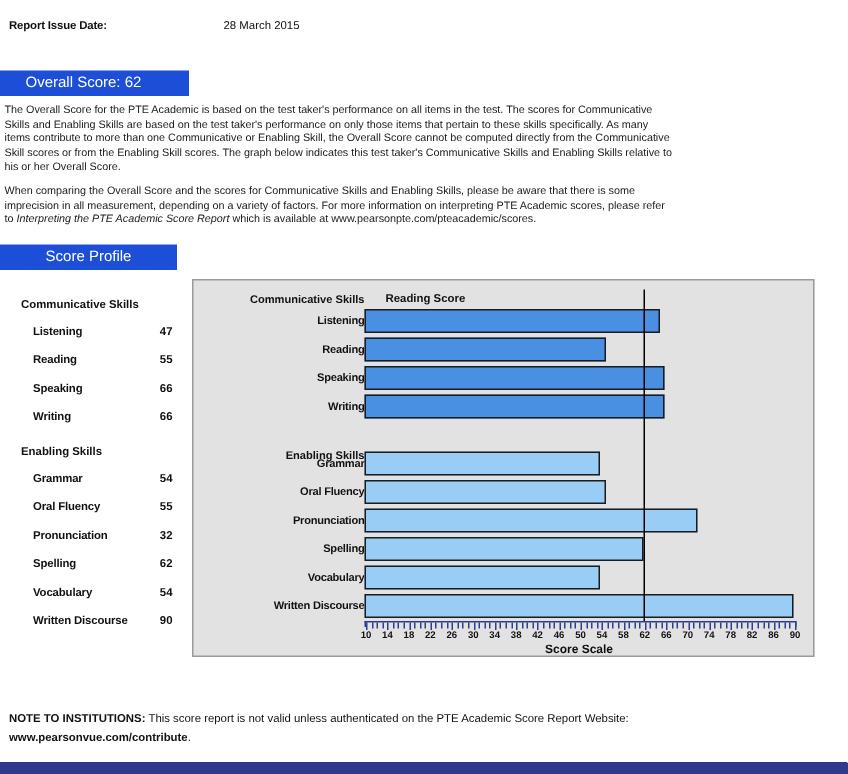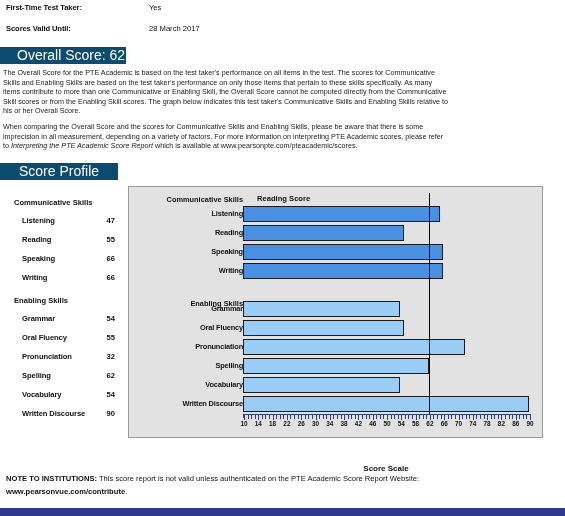--- a/index.html
+++ b/index.html
@@ -36,25 +36,25 @@
     letter-spacing: -0.1px;
   }
   .meta-value {
     font-size: 7.6px;
   }
   .meta-gap { height: 9px; }
 
   
   .banner {
     position: absolute;
-    background: #0c4a6e;
+    background: #1d4ed8;
     color: #ffffff;
     height: 17px;
     line-height: 17px;
-    font-size: 14px;
+    font-size: 10px;
     padding-left: 17px;
     box-sizing: border-box;
   }
   #overall-banner {
     left: 0;
     top: 47px;
     width: 126px;
   }
   #skills-banner {
     left: 0;
@@ -232,28 +232,24 @@
     top: 508px;
     width: 565px;
     height: 8px;
     background: #2f3a8f;
   }
 </style>
 </head>
 <body>
 
 <div class="meta">
-  <div class="meta-row">
-    <div class="meta-label">First-Time Test Taker:</div>
-    <div class="meta-value">Yes</div>
-  </div>
   <div class="meta-gap"></div>
   <div class="meta-row">
-    <div class="meta-label">Scores Valid Until:</div>
-    <div class="meta-value">28 March 2017</div>
+    <div class="meta-label">Report Issue Date:</div>
+    <div class="meta-value">28 March 2015</div>
   </div>
 </div>
 
 <div class="banner" id="overall-banner">Overall Score: 62</div>
 
 <div class="para" id="para-1">The Overall Score for the PTE Academic is based on the test taker's performance on all items in the test.  The scores for Communicative Skills and Enabling Skills are based on the test taker's performance on only those items that pertain to these skills specifically.  As many items contribute to more than one Communicative or Enabling Skill, the Overall Score cannot be computed directly from the Communicative Skill scores or from the Enabling Skill scores.  The graph below indicates this test taker's Communicative Skills and Enabling Skills relative to his or her Overall Score.</div>
 <div class="para" id="para-2"><span>When comparing the Overall Score and the scores for Communicative Skills and Enabling Skills, please be aware that there is some imprecision in all measurement, depending on a variety of factors.  For more information on interpreting PTE Academic scores, please refer to </span><em>Interpreting the PTE Academic Score Report</em><span> which is available at www.pearsonpte.com/pteacademic/scores.</span></div>
 
 <div class="banner" id="skills-banner">Score Profile</div>
 
@@ -450,18 +446,18 @@
       <div class="tick-label" style="left: 171.6px;">58</div>
       <div class="tick-label" style="left: 185.9px;">62</div>
       <div class="tick-label" style="left: 200.2px;">66</div>
       <div class="tick-label" style="left: 214.5px;">70</div>
       <div class="tick-label" style="left: 228.8px;">74</div>
       <div class="tick-label" style="left: 243.1px;">78</div>
       <div class="tick-label" style="left: 257.4px;">82</div>
       <div class="tick-label" style="left: 271.7px;">86</div>
       <div class="tick-label" style="left: 286px;">90</div>
     </div>
-  <div id="axis-title" style="left: 114px; width: 286px; top: 241px; margin-top: 36px;">Score Scale</div>
+  <div id="axis-title" style="left: 114px; width: 286px; top: 241px;">Score Scale</div>
 </div>
 
 <div id="footer-note"><b>NOTE TO INSTITUTIONS:</b><span> This score report is not valid unless authenticated on the PTE Academic Score Report Website: </span><b>www.pearsonvue.com/contribute</b><span>.</span></div>
 
 <div id="bottom-bar"></div>
 
 </body></html>

